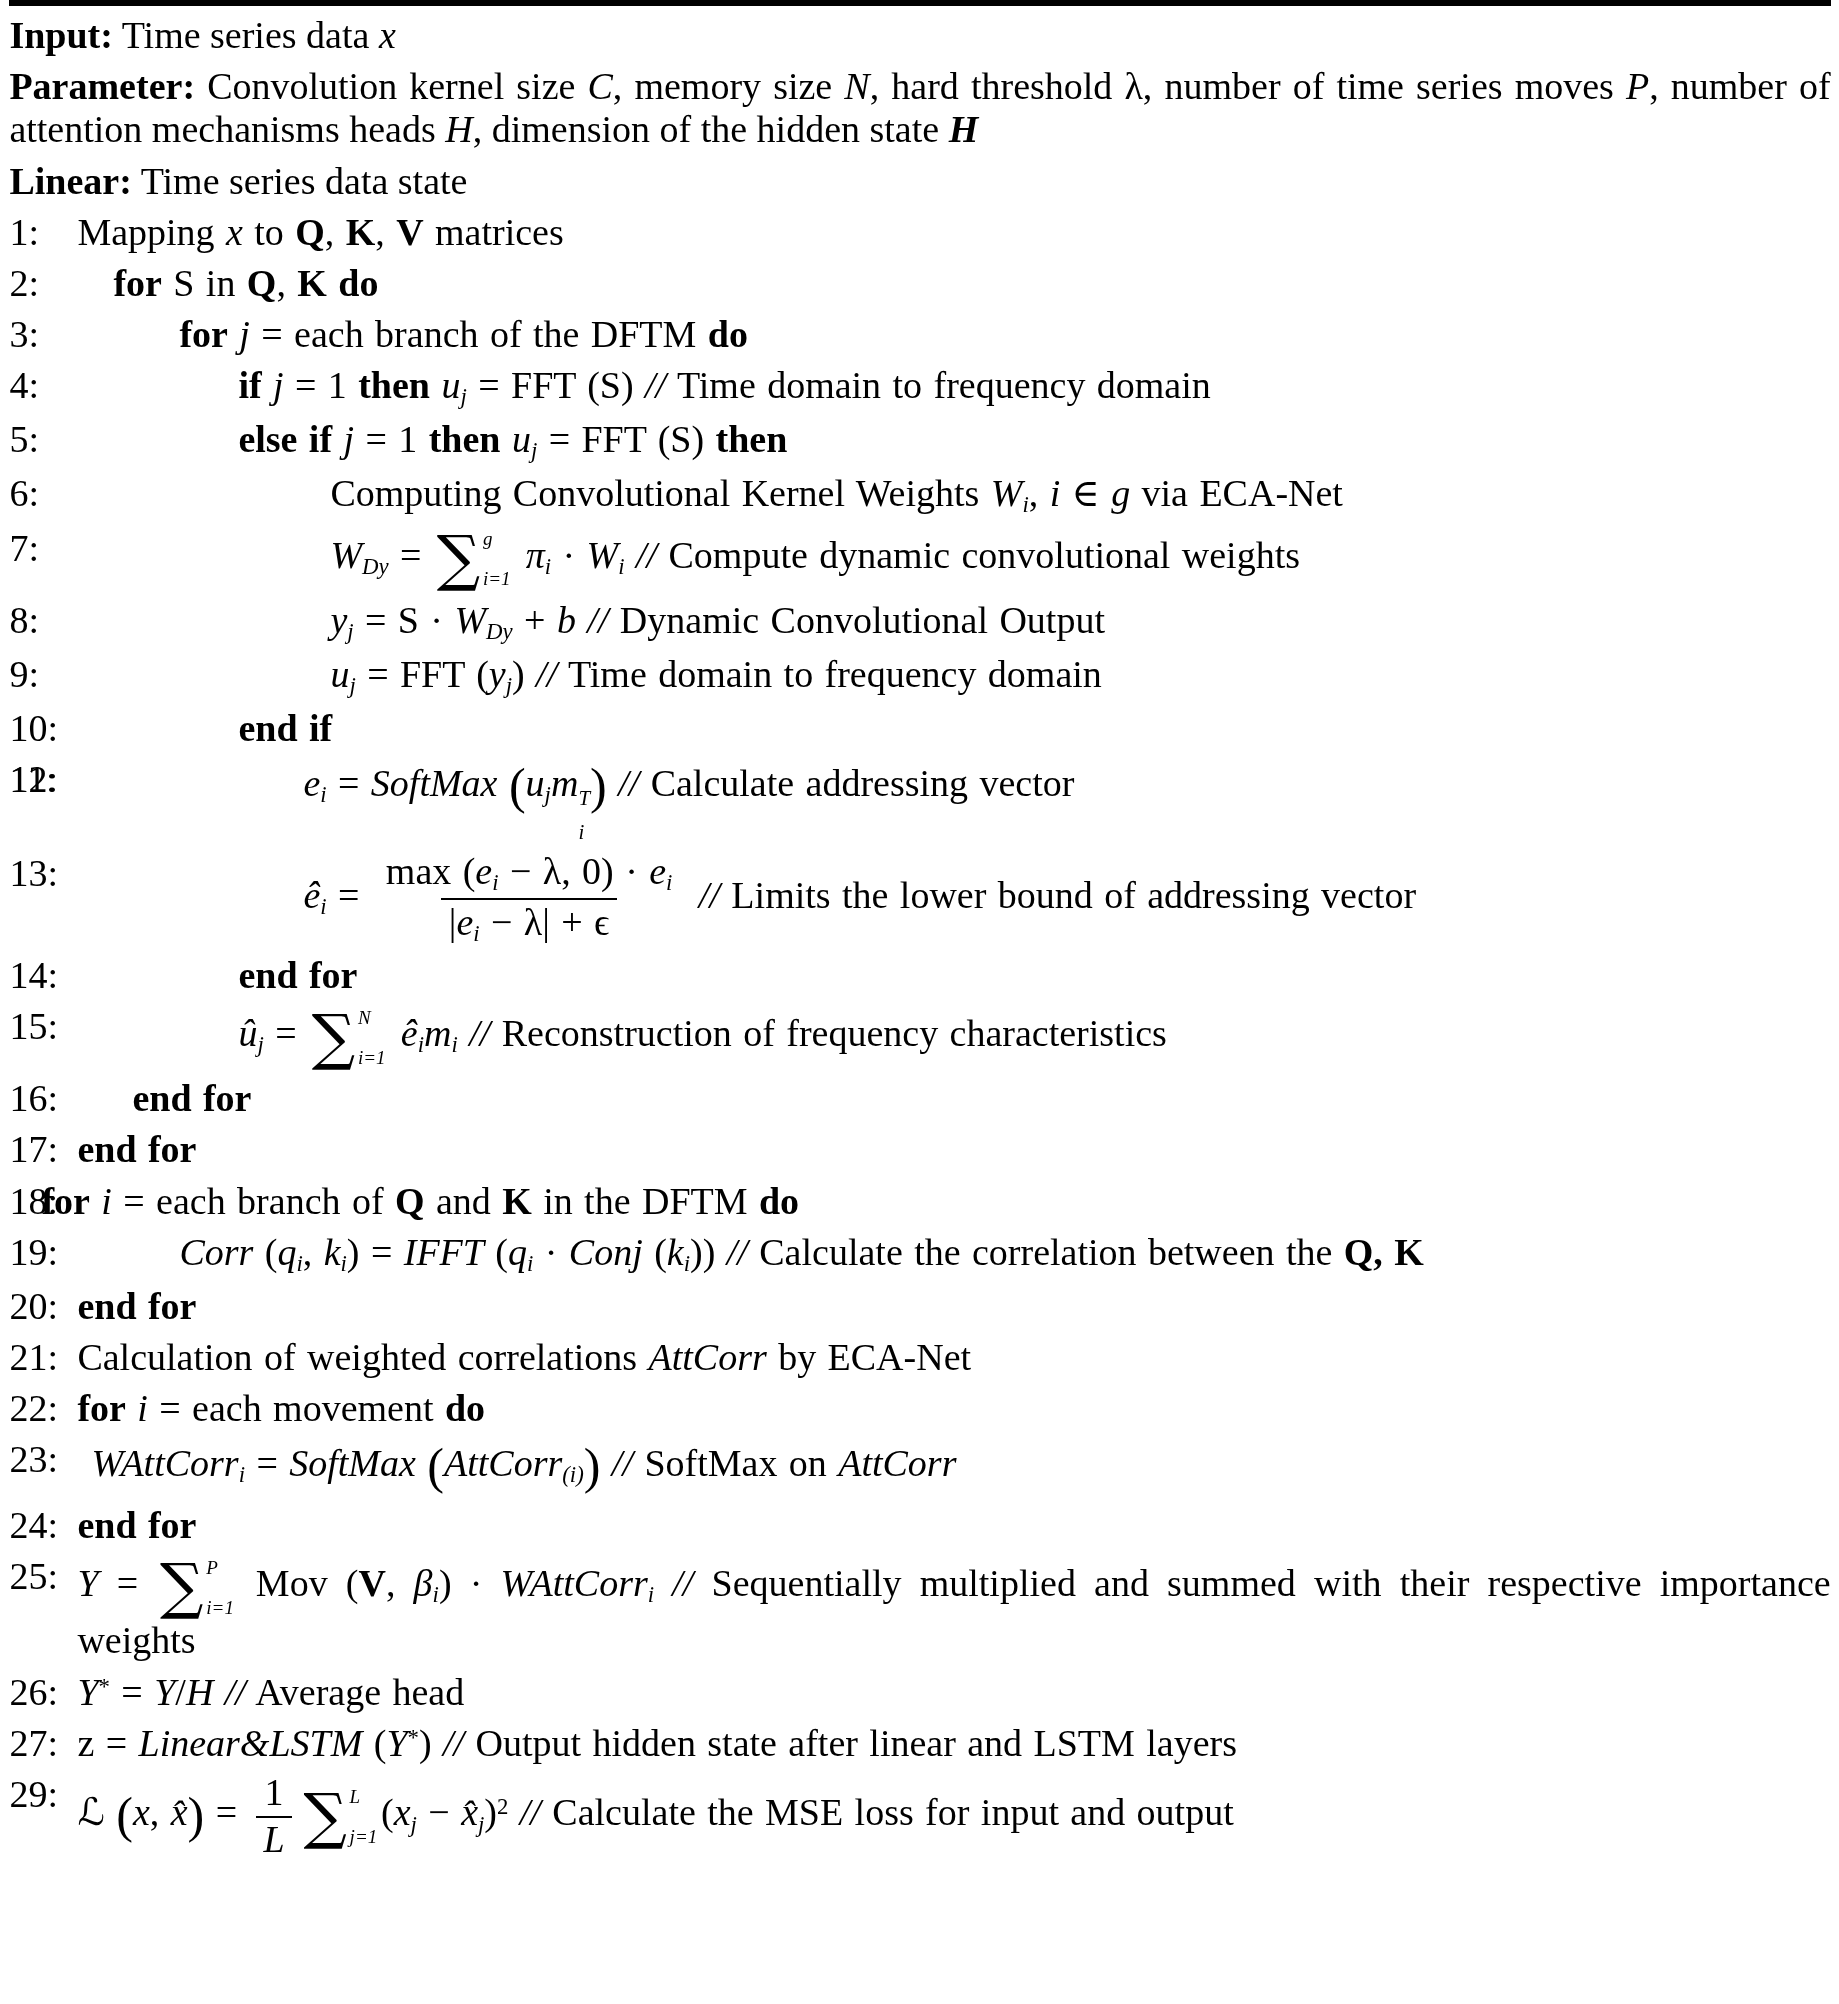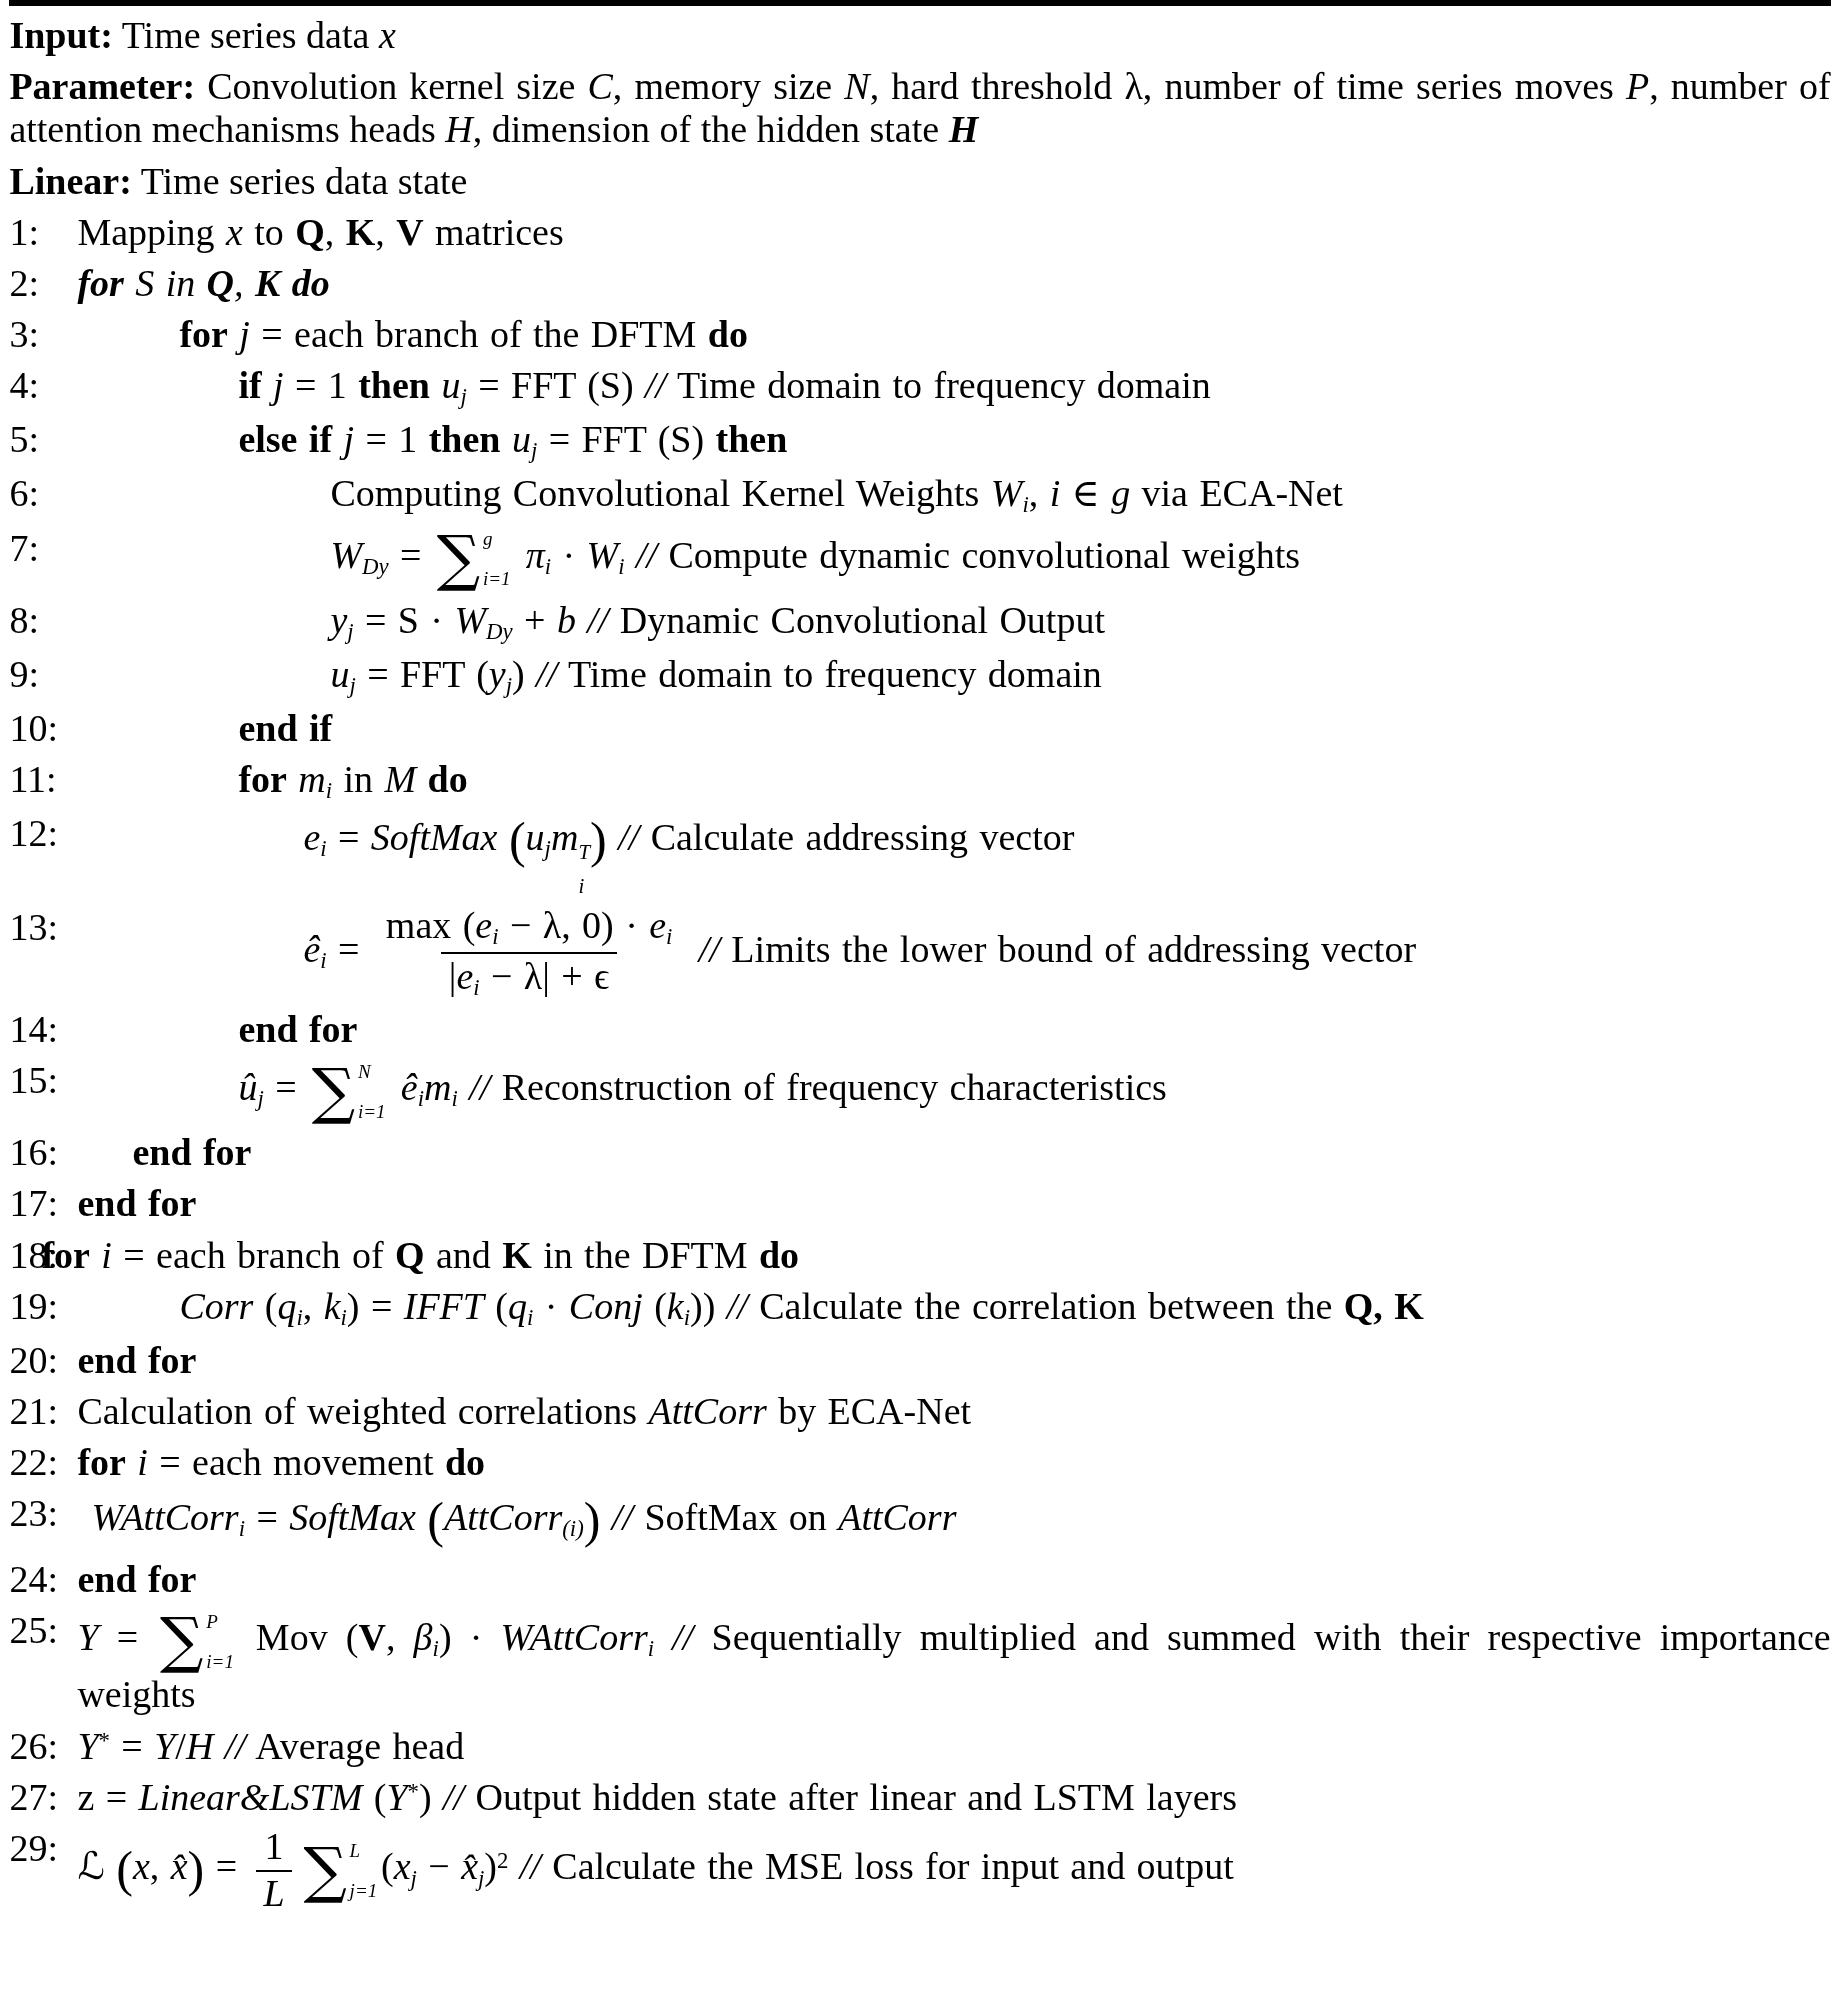--- a/index.html
+++ b/index.html
@@ -54,21 +54,21 @@
     <div class="pline just"><span class="b">Parameter:</span><span> Convolution kernel size </span><span class="it">C</span><span>, memory size </span><span class="it">N</span><span>, hard threshold λ, number of time series moves </span><span class="it">P</span><span>, number of attention mechanisms heads </span><span class="it">H</span><span>,  dimension of the hidden state </span><span class="b it">H</span></div>
     <div class="pline"><span class="b">Linear:</span><span> Time series data state</span></div>
   </div>
   <div id="algo-lines">
       <div class="ln">
         <span class="no">1:</span>
         <span class="ct" style="margin-left: 68px;"><span>Mapping </span><span class="it">x</span><span> to </span><span class="b">Q</span><span>, </span><span class="b">K</span><span>, </span><span class="b">V</span><span> matrices</span></span>
       </div>
       <div class="ln">
         <span class="no">2:</span>
-        <span class="ct" style="margin-left: 68px; font-style: italic;"><span class="b">for</span><span> S in </span><span class="b">Q</span><span>, </span><span class="b">K</span><span> </span><span class="b">do</span></span>
+        <span class="ct" style="margin-left: 104px;"><span class="b">for</span><span> S in </span><span class="b">Q</span><span>, </span><span class="b">K</span><span> </span><span class="b">do</span></span>
       </div>
       <div class="ln">
         <span class="no">3:</span>
         <span class="ct" style="margin-left: 170px;"><span class="b">for</span><span> </span><span class="it">j</span><span> = each branch of the DFTM </span><span class="b">do</span></span>
       </div>
       <div class="ln">
         <span class="no">4:</span>
         <span class="ct" style="margin-left: 229px;"><span class="b">if</span><span> </span><span class="it">j</span><span> = 1 </span><span class="b">then</span><span> </span><span class="it">u</span><span class="sub it">j</span><span> = FFT (S) </span><span class="it">//</span><span> Time domain to frequency domain</span></span>
       </div>
       <div class="ln">
@@ -96,21 +96,20 @@
       <div class="ln">
         <span class="no">9:</span>
         <span class="ct" style="margin-left: 321px;"><span class="it">u</span><span class="sub it">j</span><span> =  FFT (</span><span class="it">y</span><span class="sub it">j</span><span>) </span><span class="it">//</span><span> Time domain to frequency domain</span></span>
       </div>
       <div class="ln">
         <span class="no">10:</span>
         <span class="ct" style="margin-left: 229px;"><span class="b">end if</span></span>
       </div>
       <div class="ln">
         <span class="no">11:</span>
-        <span class="ct" style="margin-left: 229px;"><span class="b">for</span><span> </span><span class="it">m</span><span class="sub it">i</span><span> in </span><span class="it">M</span><span> </span><span class="b">do</span></span>
       </div>
       <div class="ln">
         <span class="no">12:</span>
         <span class="ct" style="margin-left: 294px;"><span class="it">e</span><span class="sub it">i</span><span> = </span><span class="it">SoftMax</span><span> </span><span class="bigp">(</span><span class="it">u</span><span class="sub it">j</span><span class="it">m</span><span class="ss">
             <span>T</span>
             <span>i</span>
           </span><span class="bigp">)</span><span> </span><span class="it">//</span><span> Calculate addressing vector</span></span>
       </div>
       <div class="ln">
         <span class="no">13:</span>

